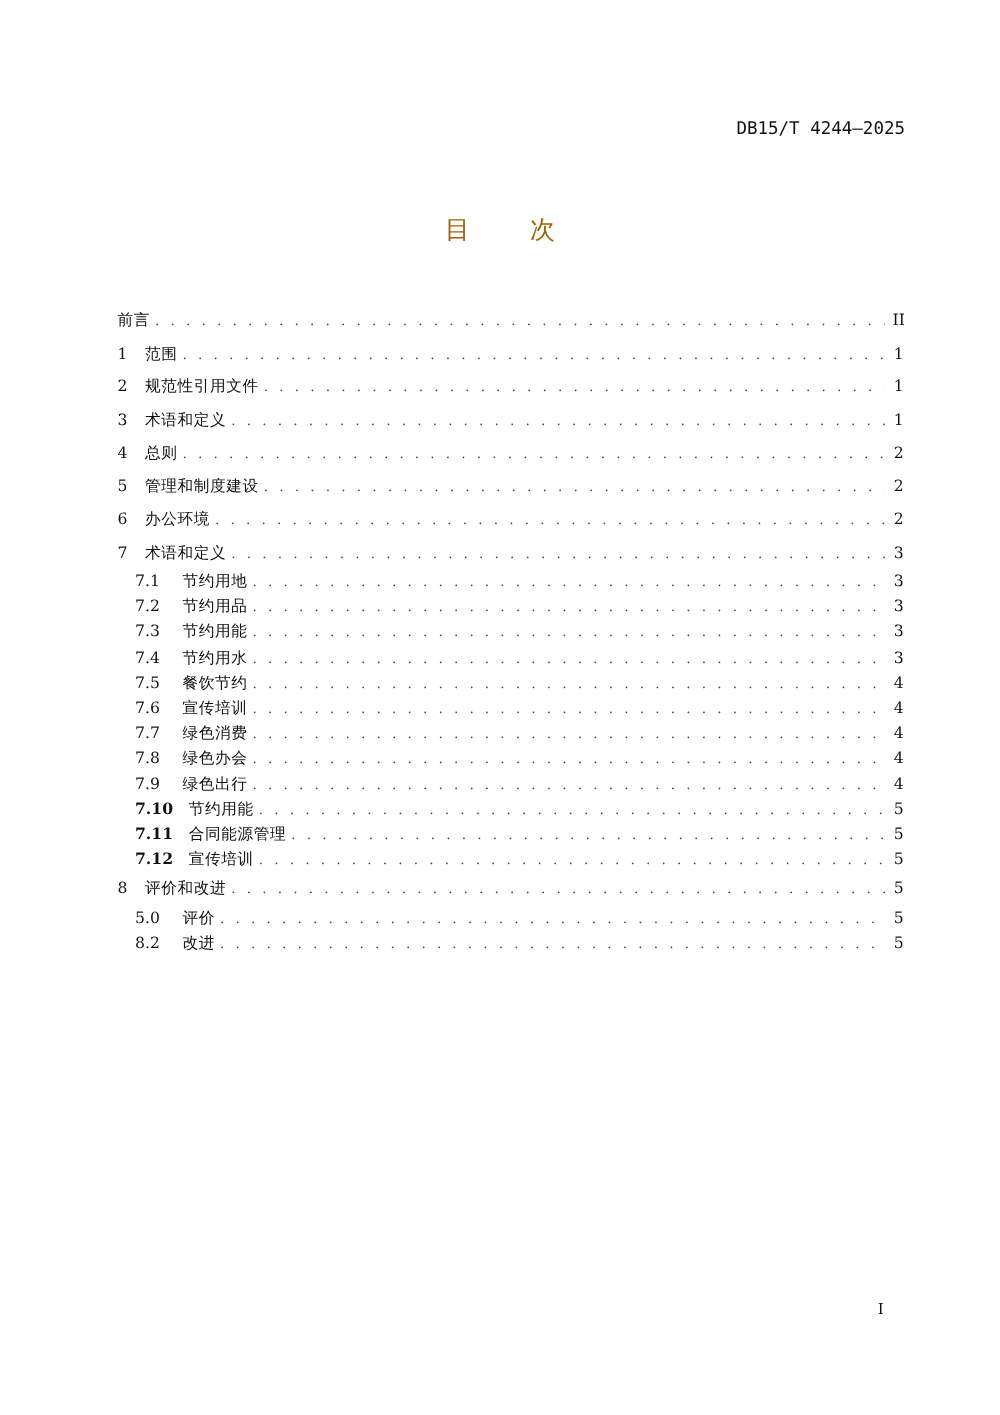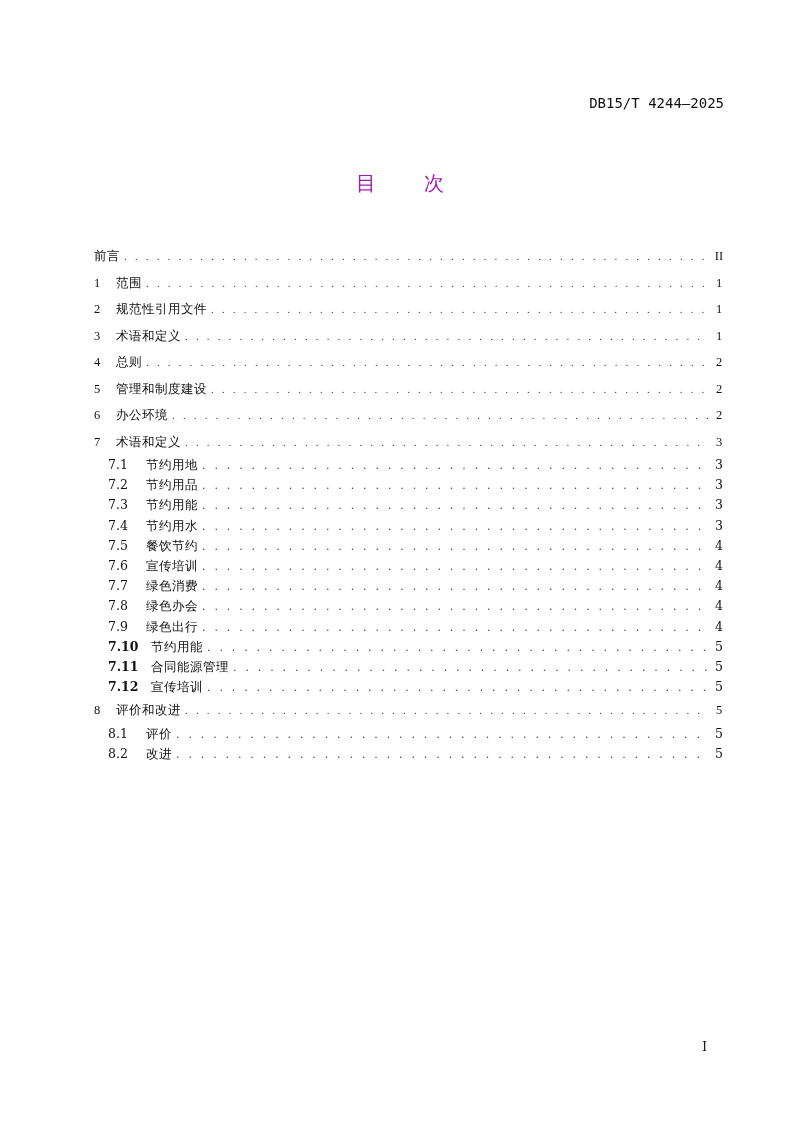--- a/index.html
+++ b/index.html
@@ -9,33 +9,33 @@
       color: #111;
     }
     .doc-code {
       position: absolute; top: 95px; right: 76px;
       font-family: "DejaVu Sans Mono", "Liberation Mono", monospace;
       font-size: 14px; letter-spacing: 0px; color: #111;
     }
     .title {
       position: absolute; top: 170px; left: 0; width: 800px;
       text-align: center; font-family: "DejaVu Sans", "Liberation Sans", sans-serif;
-      font-size: 20px; color: #a21caf;
+      font-size: 20px; color: #a16207;
     }
     .title span { display: inline-block; }
     .title .sp { width: 48px; }
     .toc {
       position: absolute; left: 94px; top: 243px; width: 630px;
     }
     .entry {
       position: relative; height: 20.2px; line-height: 20.2px;
       font-size: 12.5px; display: flex; align-items: baseline;
       white-space: nowrap;
     }
-    .entry.l1 { height: 26.5px; line-height: 26.5px; font-family: Liberation Serif, serif; }
+    .entry.l1 { height: 26.5px; line-height: 26.5px; }
     .entry .num { display: inline-block; }
     .entry.l1 .num { width: 22px; }
     .entry.l2 { padding-left: 14px; }
     .entry.l2 .num { width: 38px; }
     .entry.l2.wide .num { width: 43px; font-weight: bold; }
     .entry .label { display: inline-block; letter-spacing: 0.5px; }
     .entry .dots {
       flex: 1; overflow: hidden; margin: 0 6px 0 4px;
       color: #444; letter-spacing: 2.7px; font-size: 11px;
     }
@@ -178,21 +178,21 @@
     <span class="dots"></span>
     <span class="page">5</span>
   </div>
   <div class="entry l1">
     <span class="num">8</span>
     <span class="label">评价和改进</span>
     <span class="dots"></span>
     <span class="page">5</span>
   </div>
   <div class="entry l2">
-    <span class="num">8.1</span>
+    <span class="num">5.0</span>
     <span class="label">评价</span>
     <span class="dots"></span>
     <span class="page">5</span>
   </div>
   <div class="entry l2">
     <span class="num">8.2</span>
     <span class="label">改进</span>
     <span class="dots"></span>
     <span class="page">5</span>
   </div>

